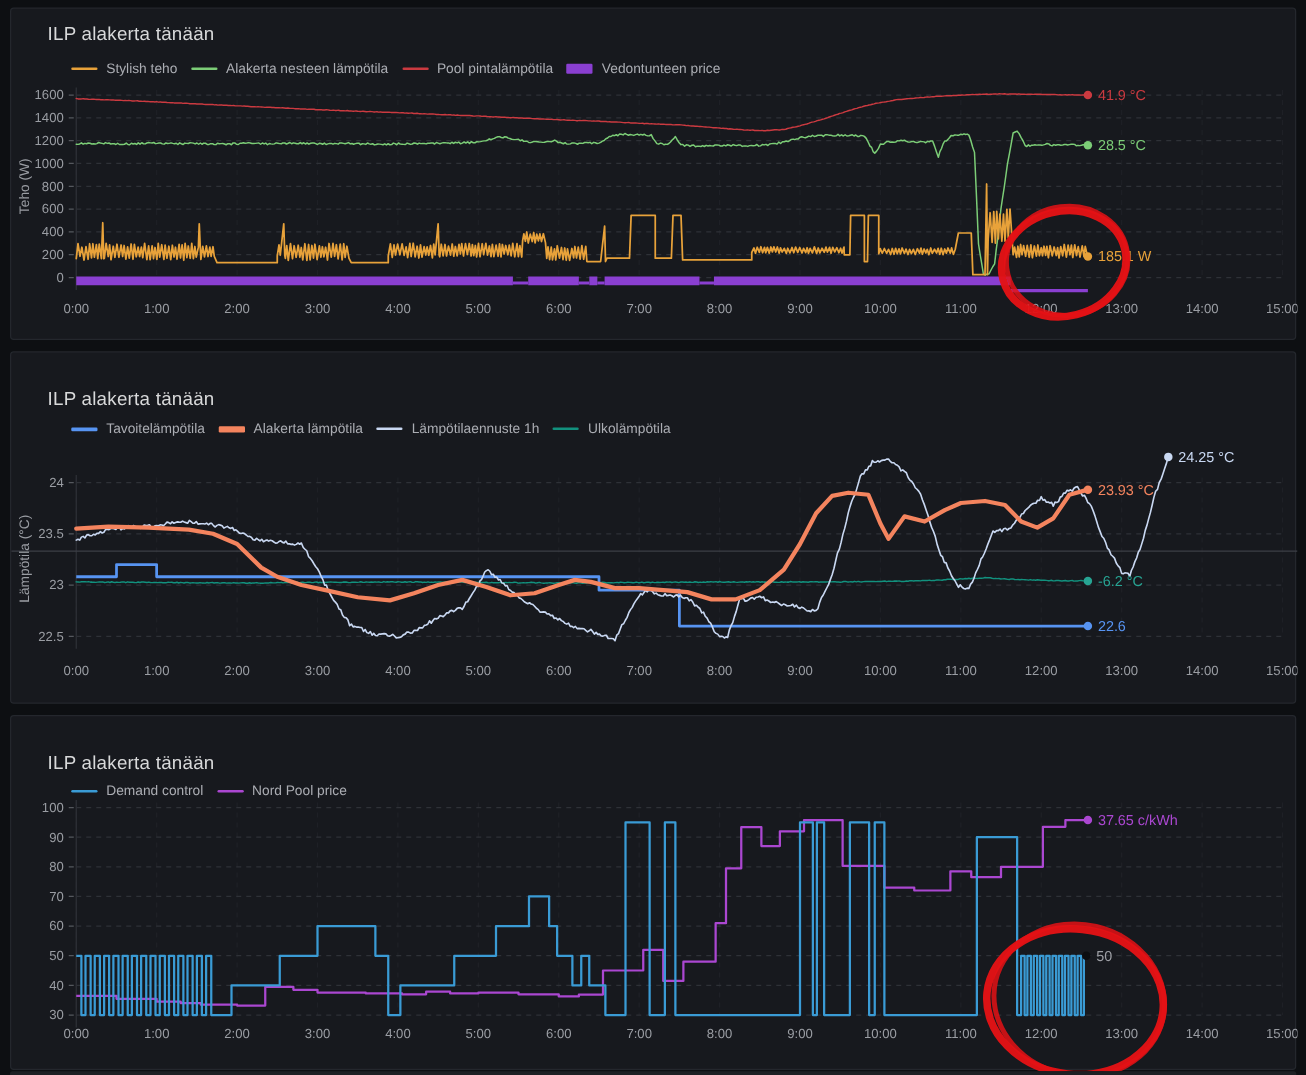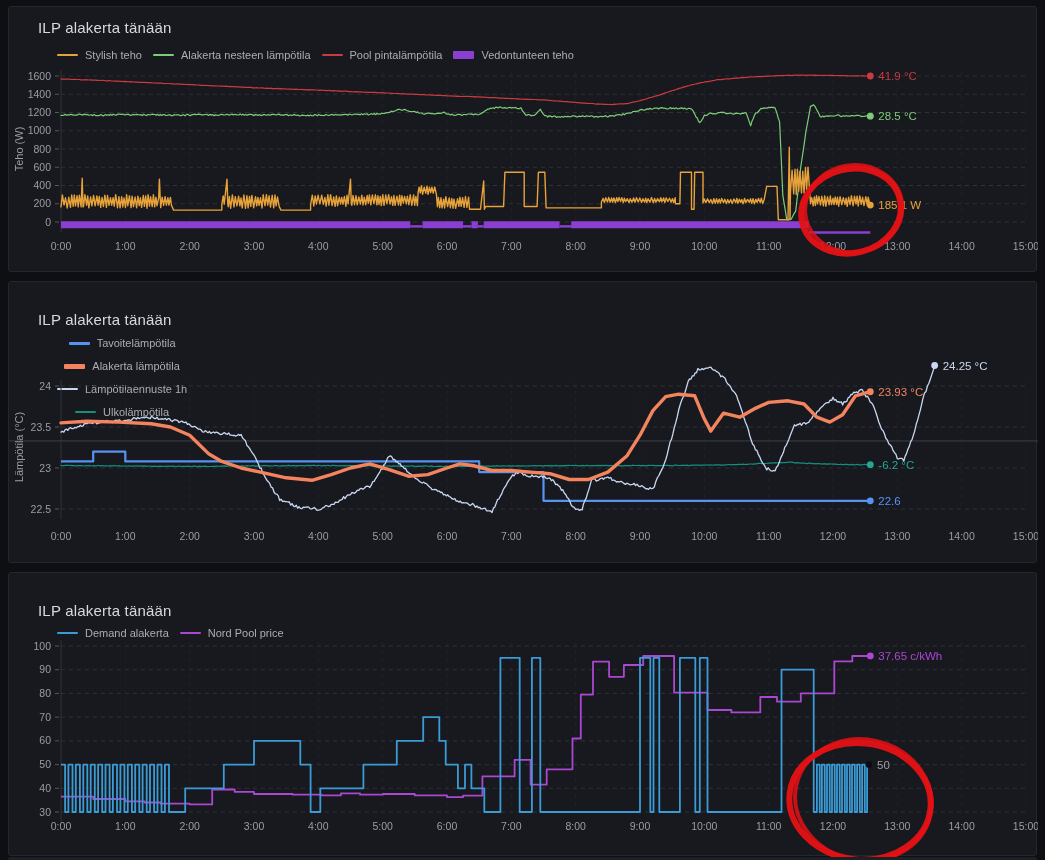--- a/index.html
+++ b/index.html
@@ -32,21 +32,21 @@
         <span class="item">
           <span class="sw" style="height: 2px; background: rgb(124, 205, 119);"></span>
           <span>Alakerta nesteen lämpötila</span>
         </span>
         <span class="item">
           <span class="sw" style="height: 2px; background: rgb(203, 58, 64);"></span>
           <span>Pool pintalämpötila</span>
         </span>
         <span class="item">
           <span class="sw" style="height: 8px; background: rgb(138, 63, 209);"></span>
-          <span>Vedontunteen teho</span>
+          <span>Vedontunteen price</span>
         </span>
       </div>
   <svg width="1029" height="266" viewBox="0 0 1029 266">
         <line x1="52" x2="52" y1="65" y2="215" stroke="#26282e" stroke-dasharray="4 4" opacity="0.5"></line>
         <line x1="116.33333333333333" x2="116.33333333333333" y1="65" y2="215" stroke="#26282e" stroke-dasharray="4 4" opacity="0.5"></line>
         <line x1="180.66666666666666" x2="180.66666666666666" y1="65" y2="215" stroke="#26282e" stroke-dasharray="4 4" opacity="0.5"></line>
         <line x1="245" x2="245" y1="65" y2="215" stroke="#26282e" stroke-dasharray="4 4" opacity="0.5"></line>
         <line x1="309.3333333333333" x2="309.3333333333333" y1="65" y2="215" stroke="#26282e" stroke-dasharray="4 4" opacity="0.5"></line>
         <line x1="373.6666666666667" x2="373.6666666666667" y1="65" y2="215" stroke="#26282e" stroke-dasharray="4 4" opacity="0.5"></line>
         <line x1="438" x2="438" y1="65" y2="215" stroke="#26282e" stroke-dasharray="4 4" opacity="0.5"></line>
@@ -122,21 +122,21 @@
         <circle cx="861.3133333333334" cy="109.15" r="3.4" fill="#7ccd77"></circle>
         <text x="869.3133333333334" y="113.15" font-size="11.5" fill="#7ccd77">28.5 °C</text>
         <circle cx="861.3133333333334" cy="198.11875" r="3.4" fill="#e8a23a"></circle>
         <text x="869.3133333333334" y="202.11875" font-size="11.5" fill="#e8a23a">185.1 W</text>
         <ellipse cx="842.0133333333332" cy="204.05" rx="50.18" ry="41.975" fill="none" stroke="#e41215" stroke-width="6" stroke-linecap="round" transform="rotate(-14 842.0133333333332 204.05)" opacity="0.96"></ellipse>
         <ellipse cx="845.0133333333332" cy="202.05" rx="48.6746" ry="43.654" fill="none" stroke="#e41215" stroke-width="4" transform="rotate(-7 842.0133333333332 204.05)" opacity="0.85"></ellipse>
       </svg>
     </div>
   <div class="panel" id="panel2" style="top:281px;height:282px;">
     <div class="ptitle" style="top:29px;">ILP alakerta tänään</div>
-    <div class="legend" style="top:55px;flex-direction:column;">
+    <div class="legend" style="top:55px;">
         <span class="item">
           <span class="sw" style="height: 3px; background: rgb(87, 148, 242);"></span>
           <span>Tavoitelämpötila</span>
         </span>
         <span class="item">
           <span class="sw" style="height: 5px; background: rgb(244, 132, 94);"></span>
           <span>Alakerta lämpötila</span>
         </span>
         <span class="item">
           <span class="sw" style="height: 2px; background: rgb(201, 216, 242);"></span>
@@ -207,21 +207,21 @@
         <text x="869.3133333333334" y="186.72000000000006" font-size="11.5" fill="#27a493">-6.2 °C</text>
         <circle cx="861.3133333333334" cy="218.7999999999999" r="3.4" fill="#5794f2"></circle>
         <text x="869.3133333333334" y="222.7999999999999" font-size="11.5" fill="#5794f2">22.6</text>
       </svg>
     </div>
   <div class="panel" id="panel3" style="top:572px;height:284px;">
     <div class="ptitle" style="top:29px;">ILP alakerta tänään</div>
     <div class="legend" style="top:54px;">
         <span class="item">
           <span class="sw" style="height: 2px; background: rgb(58, 155, 213);"></span>
-          <span>Demand alakerta</span>
+          <span>Demand control</span>
         </span>
         <span class="item">
           <span class="sw" style="height: 2px; background: rgb(171, 71, 209);"></span>
           <span>Nord Pool price</span>
         </span>
       </div>
   <svg width="1029" height="284" viewBox="0 0 1029 284">
         <line x1="52" x2="52" y1="69" y2="239" stroke="#26282e" stroke-dasharray="4 4" opacity="0.5"></line>
         <line x1="116.33333333333333" x2="116.33333333333333" y1="69" y2="239" stroke="#26282e" stroke-dasharray="4 4" opacity="0.5"></line>
         <line x1="180.66666666666666" x2="180.66666666666666" y1="69" y2="239" stroke="#26282e" stroke-dasharray="4 4" opacity="0.5"></line>

